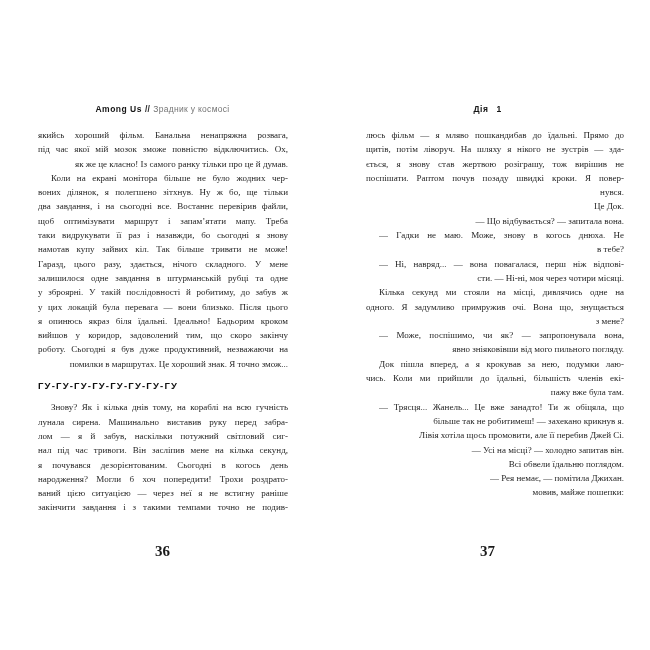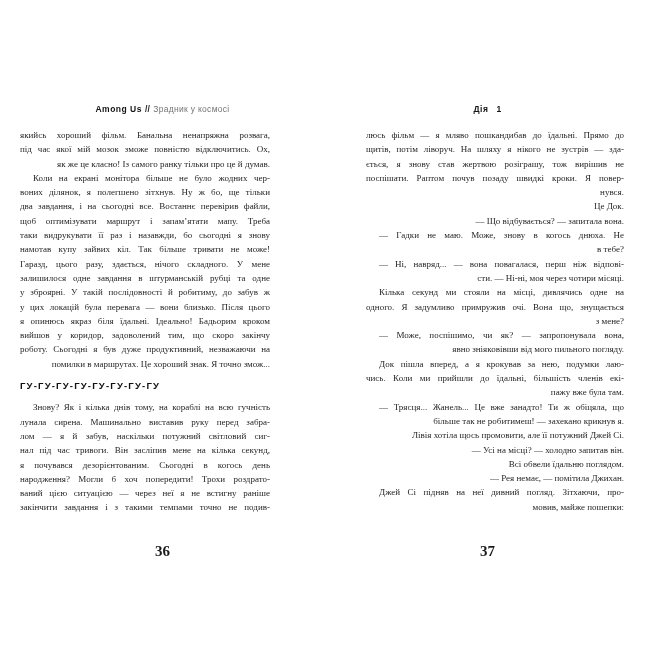--- a/index.html
+++ b/index.html
@@ -23,21 +23,21 @@
     letter-spacing:.3px;
     white-space:nowrap;
   }
   .rh-bold{font-weight:bold;color:#151515;letter-spacing:.5px}
   .rh-sep{font-weight:bold;color:#2a2a2a;margin:0 3px}
   .rh-sub{color:#757575}
   .rh-act{font-weight:bold;color:#151515;letter-spacing:.5px}
   .rh-num{font-weight:bold;color:#151515;margin-left:8px}
 
   .body-col{position:absolute;top:128px}
-  .page.left  .body-col{left:20px;width:250px}
+  .page.left  .body-col{left:38px;width:250px}
   .page.right .body-col{left:41px;width:258px}
 
   .ln{
     font-size:9px;
     line-height:14.3px;
     height:14.3px;
     text-align:right;
   }
   .j{text-align:justify;text-align-last:justify;-moz-text-align-last:justify}
   .in{text-indent:13px}
@@ -124,24 +124,23 @@
       <div class="ln j in">Кілька секунд ми стояли на місці, дивлячись одне на</div>
       <div class="ln j">одного. Я задумливо примружив очі. Вона що, знущається</div>
       <div class="ln">з мене?</div>
       <div class="ln j in">— Може, поспішимо, чи як? — запропонувала вона,</div>
       <div class="ln">явно зніяковівши від мого пильного погляду.</div>
       <div class="ln j in">Док пішла вперед, а я крокував за нею, подумки лаю-</div>
       <div class="ln j">чись. Коли ми прийшли до їдальні, більшість членів екі-</div>
       <div class="ln">пажу вже була там.</div>
       <div class="ln j in">— Трясця... Жанель... Це вже занадто! Ти ж обіцяла, що</div>
       <div class="ln">більше так не робитимеш! — захекано крикнув я.</div>
-      <div class="ln in">Лівія хотіла щось промовити, але її потужний Джей Сі.</div>
+      <div class="ln in">Лівія хотіла щось промовити, але її перебив Джей Сі.</div>
       <div class="ln in">— Усі на місці? — холодно запитав він.</div>
       <div class="ln in">Всі обвели їдальню поглядом.</div>
       <div class="ln in">— Рея немає, — помітила Джихан.</div>
-      <div class="ln j in">Джей Сі підняв на неї дивний погляд. Зітхаючи, про-</div>
       <div class="ln">мовив, майже пошепки:</div>
     </div>
 
     <footer class="folio">37</footer>
   </section>
 
 </div>
 
 </body></html>

